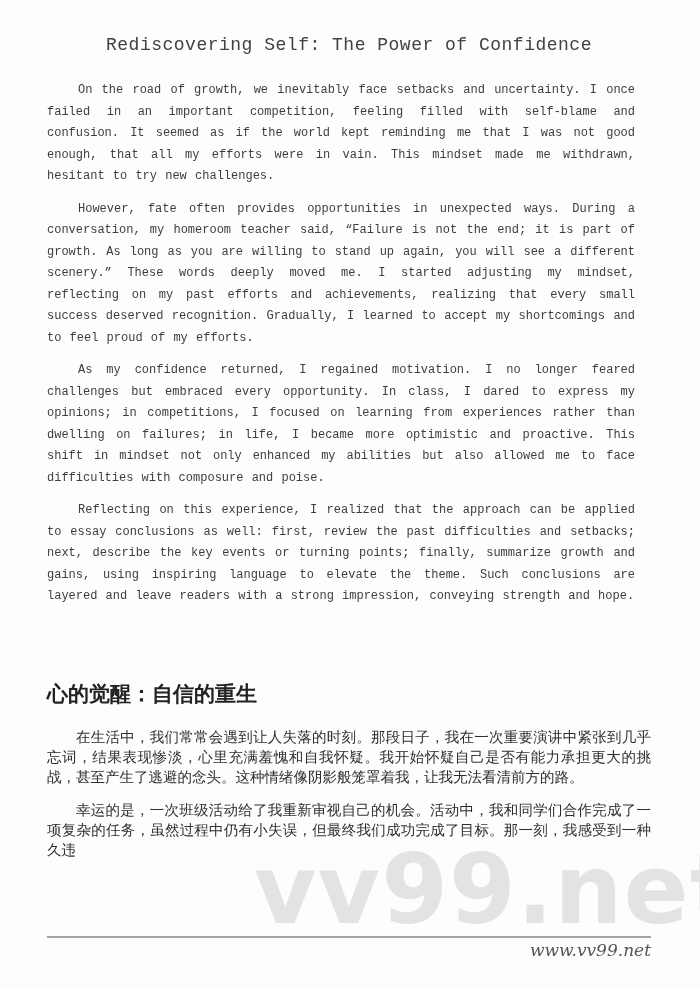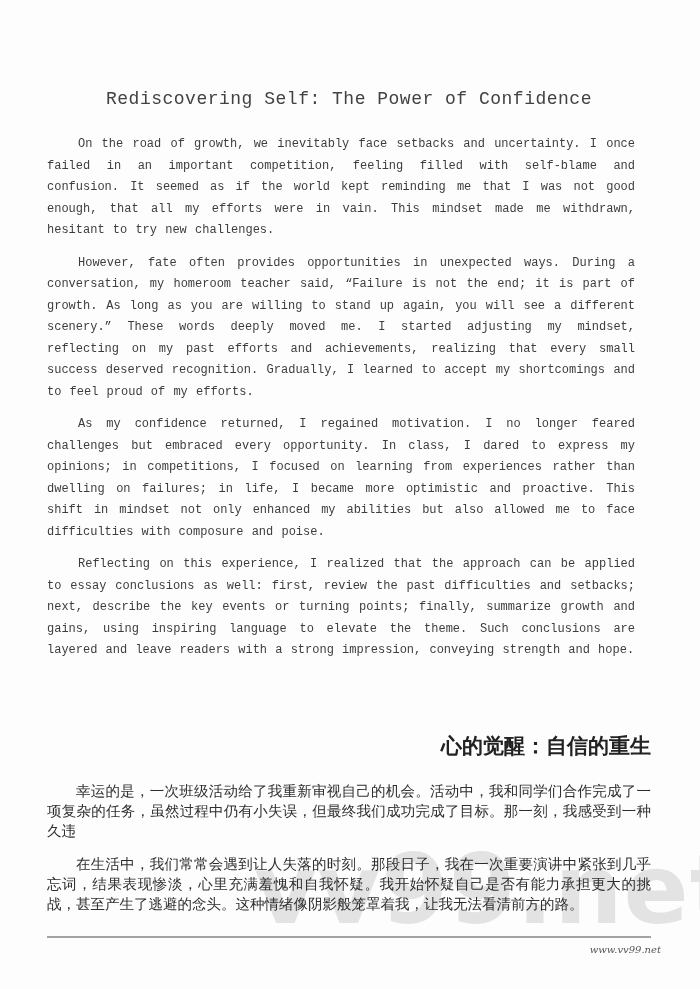--- a/index.html
+++ b/index.html
@@ -31,21 +31,21 @@
     white-space: nowrap;
   }
   .content {
     position: relative;
     z-index: 1;
     margin: 0 49px 0 47px;
     width: 604px;
   }
   .en-title {
     margin: 0;
-    padding-top: 87px;
+    padding-top: 33px;
     font-size: 18px;
     line-height: 25px;
     font-weight: 500;
     text-align: center;
     letter-spacing: 0.5px;
     color: #424242;
   }
   .en-paragraphs {
     margin-top: 22px;
   }
@@ -56,23 +56,23 @@
     text-align: justify;
     text-indent: 31px;
     color: #3d3d3d;
     word-spacing: 1px;
   }
   .zh-title {
     margin: 72px 0 0 0;
     font-size: 21px;
     line-height: 28px;
     font-weight: 700;
-    text-align: right;
+    text-align: left;
     color: #222222;
-    font-family: Liberation Mono, monospace;
+    font-family: Liberation Sans, sans-serif;
   }
   .zh-paragraphs {
     margin-top: 19px;
   }
   .zh-paragraphs p {
     margin: 0 0 13px 0;
     font-size: 14.5px;
     line-height: 20px;
     text-align: justify;
     text-indent: 2em;
@@ -83,27 +83,27 @@
     position: absolute;
     left: 47px;
     top: 936px;
     width: 604px;
     height: 2px;
     background: #a3a3a3;
     z-index: 1;
   }
   .footer-url {
     position: absolute;
-    left: 57px;
+    left: 47px;
     top: 942px;
     width: 604px;
     text-align: right;
     font-family: "DejaVu Serif", serif;
     font-style: italic;
-    font-size: 10px;
+    font-size: 17px;
     line-height: 16px;
     color: #555555;
     z-index: 1;
   }
 </style>
 </head>
 <body>
 
 <div class="page">
 
@@ -117,22 +117,22 @@
         <p>On the road of growth, we inevitably face setbacks and uncertainty. I once failed in an important competition, feeling filled with self-blame and confusion. It seemed as if the world kept reminding me that I was not good enough, that all my efforts were in vain. This mindset made me withdrawn, hesitant to try new challenges.</p>
         <p>However, fate often provides opportunities in unexpected ways. During a conversation, my homeroom teacher said, “Failure is not the end; it is part of growth. As long as you are willing to stand up again, you will see a different scenery.” These words deeply moved me. I started adjusting my mindset, reflecting on my past efforts and achievements, realizing that every small success deserved recognition. Gradually, I learned to accept my shortcomings and to feel proud of my efforts.</p>
         <p>As my confidence returned, I regained motivation. I no longer feared challenges but embraced every opportunity. In class, I dared to express my opinions; in competitions, I focused on learning from experiences rather than dwelling on failures; in life, I became more optimistic and proactive. This shift in mindset not only enhanced my abilities but also allowed me to face difficulties with composure and poise.</p>
         <p>Reflecting on this experience, I realized that the approach can be applied to essay conclusions as well: first, review the past difficulties and setbacks; next, describe the key events or turning points; finally, summarize growth and gains, using inspiring language to elevate the theme. Such conclusions are layered and leave readers with a strong impression, conveying strength and hope.</p>
       </div>
     </section>
 
     <section>
       <h2 class="zh-title">心的觉醒：自信的重生</h2>
       <div class="zh-paragraphs">
+        <p>在生活中，我们常常会遇到让人失落的时刻。那段日子，我在一次重要演讲中紧张到几乎忘词，结果表现惨淡，心里充满羞愧和自我怀疑。我开始怀疑自己是否有能力承担更大的挑战，甚至产生了逃避的念头。这种情绪像阴影般笼罩着我，让我无法看清前方的路。</p>
         <p>幸运的是，一次班级活动给了我重新审视自己的机会。活动中，我和同学们合作完成了一项复杂的任务，虽然过程中仍有小失误，但最终我们成功完成了目标。那一刻，我感受到一种久违</p>
-        <p>在生活中，我们常常会遇到让人失落的时刻。那段日子，我在一次重要演讲中紧张到几乎忘词，结果表现惨淡，心里充满羞愧和自我怀疑。我开始怀疑自己是否有能力承担更大的挑战，甚至产生了逃避的念头。这种情绪像阴影般笼罩着我，让我无法看清前方的路。</p>
       </div>
     </section>
 
   </div>
 
   <div class="footer-rule"></div>
   <div class="footer-url">www.vv99.net</div>
 
 </div>
 

